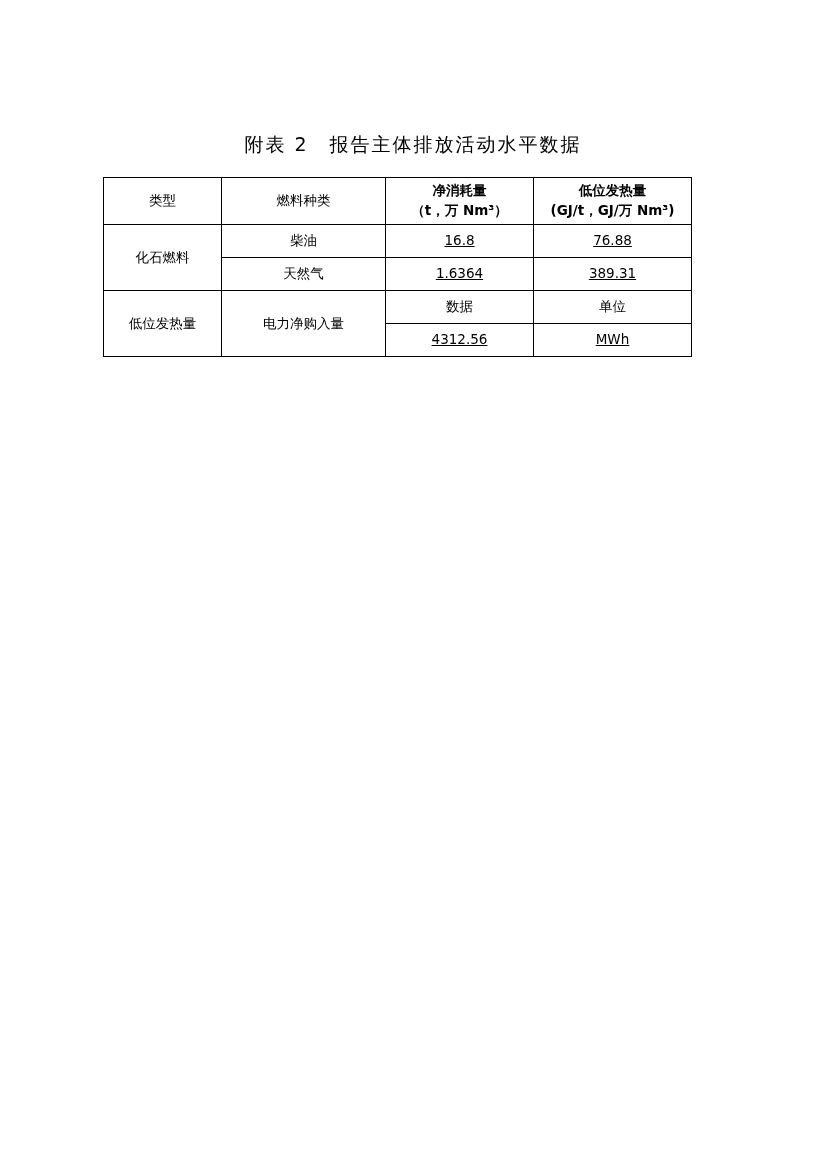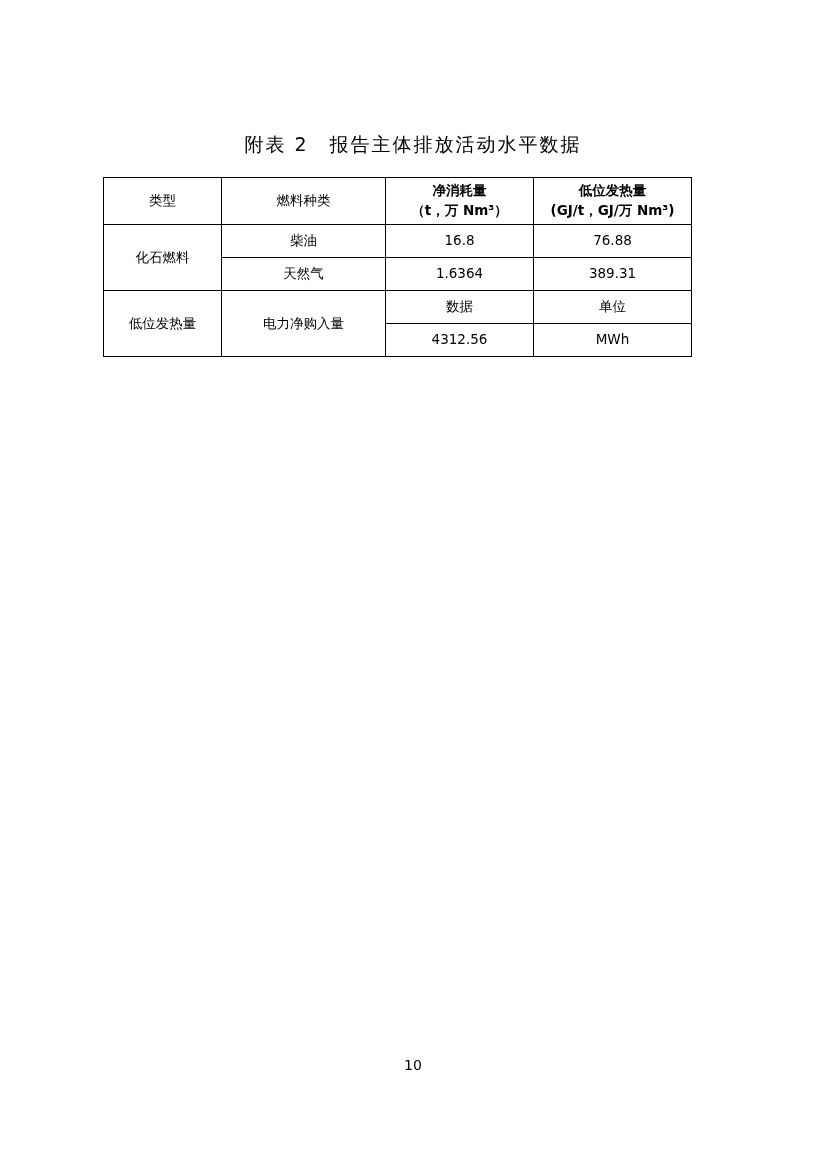--- a/index.html
+++ b/index.html
@@ -68,20 +68,21 @@
   .two-line {
     line-height: 1.5;
     font-weight: bold;
   }
   .two-line span {
     display: block;
   }
   .num {
     font-family: "DejaVu Sans", sans-serif;
     font-size: 13.5px;
+    text-decoration: underline;
   }
   .page-number {
     position: absolute;
     bottom: 96px;
     left: 0;
     width: 826px;
     text-align: center;
     font-family: "DejaVu Sans", sans-serif;
     font-size: 14px;
     color: #000;
@@ -137,15 +138,14 @@
         </tr>
 
         <tr>
           <td class="r-cell num">4312.56</td>
           <td class="r-cell num">MWh</td>
         </tr>
       </tbody>
     </table>
   </div>
 
-  <div class="page-number">10</div>
 
 </div>
 
 </body></html>

